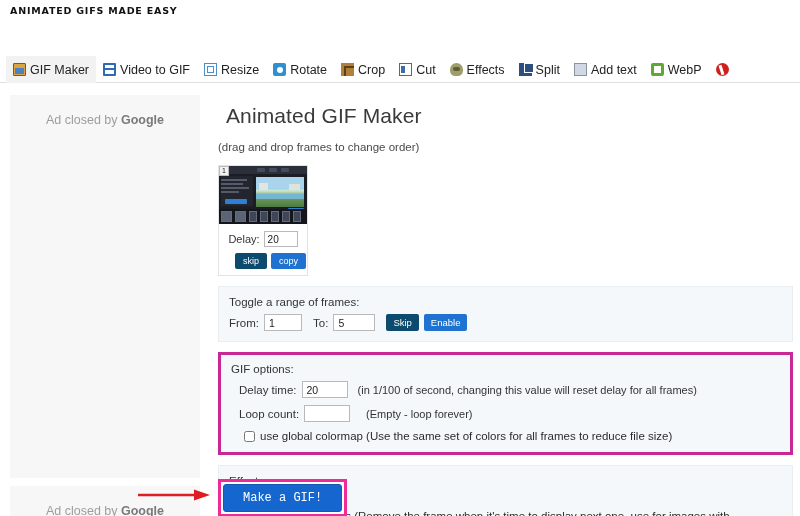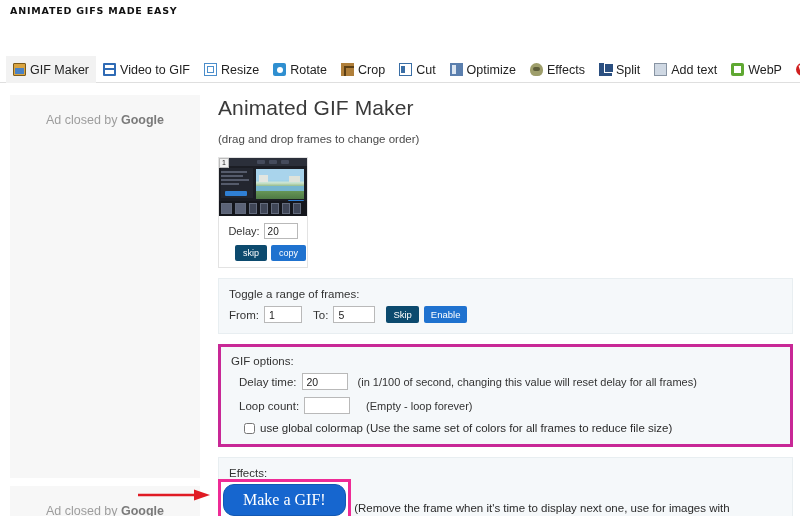--- a/index.html
+++ b/index.html
@@ -88,21 +88,21 @@
     font-size:12.5px;
     padding-top:18px;
   }
   .ad-box .g-word { color:#7a7a7a; font-weight:700;text-align:right; }
   .ad-top { position:absolute; left:10px; top:7px; width:190px; height:383px; }
   .ad-bottom { position:absolute; left:10px; top:398px; width:190px; height:36px; }
 
   .content { position:absolute; left:218px; top:96px; width:575px; }
 
   h1.page-title {
-    margin:0; padding:0;
+    margin:8px; padding:0;
     font-size: 21px;
     font-weight: 400;
     color: #3a3a3a;
     letter-spacing: 0.1px;
   }
   .subtitle { margin-top:13px; font-size:11.5px; color:#4a4a4a; }
 
   
   .frames-row { margin-top:12px; display:flex; }
   .frame-card {
@@ -187,22 +187,22 @@
   .panel-effects { }
   .effects-list { padding-left:13px; }
   .eff-row { display:flex; align-items:center; gap:5px; margin-top:5px; }
   .eff-row input[type=checkbox]{ width:11px; height:11px; margin:0; }
 
   
   .make-wrap { position:absolute; left:218px; top:479px; }
   .make-highlight { border:3px solid #ee2b96; padding:2px; display:inline-block; background:#fff; }
   .btn-make {
     background:#1666cf; color:#fff; border:1px solid #1358b3;
-    font-size:16px; font-family:Liberation Serif, serif;
-    padding:6px 19px; border-radius:11px; cursor:pointer;
+    font-size:12px; font-family:Liberation Mono, monospace;
+    padding:6px 19px; border-radius:3px; cursor:pointer;
   }
   .arrow { position:absolute; left:138px; top:489px; width:72px; height:12px; }
 
   .ad-label { font-size:12.5px; color:#9d9d9d; }
 </style>
 </head>
 <body>
 
 <div id="page">
 
@@ -236,24 +236,20 @@
       <div class="nav-item">
         <span class="nav-ico ico-crop"></span>
         <span>Crop</span>
       </div>
 
       <div class="nav-item">
         <span class="nav-ico ico-cut"></span>
         <span>Cut</span>
       </div>
 
-      <div class="nav-item">
-        <span class="nav-ico ico-optimize"></span>
-        <span>Optimize</span>
-      </div>
 
       <div class="nav-item">
         <span class="nav-ico ico-effects"></span>
         <span>Effects</span>
       </div>
 
       <div class="nav-item">
         <span class="nav-ico ico-split"></span>
         <span>Split</span>
       </div>

